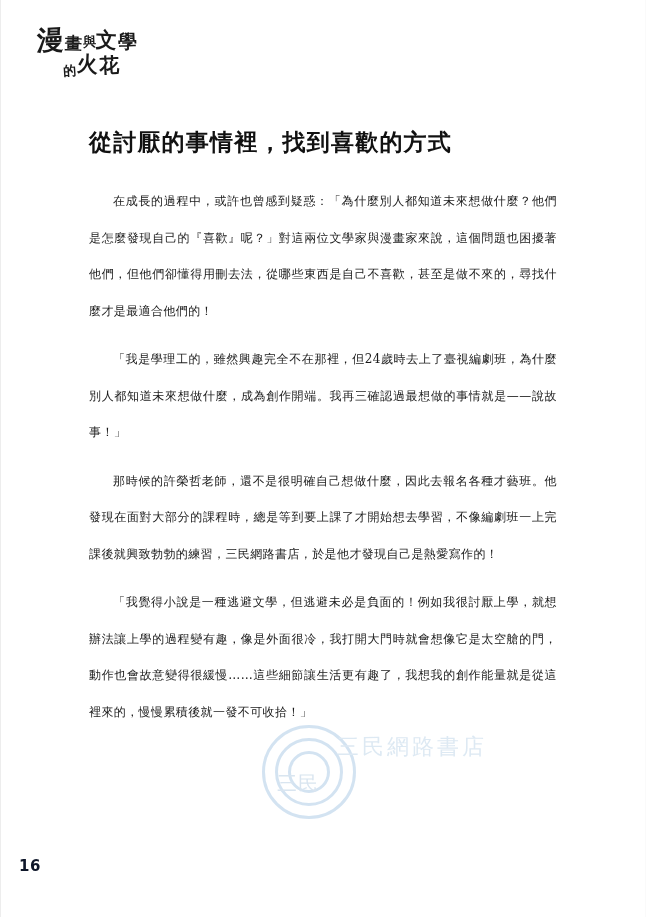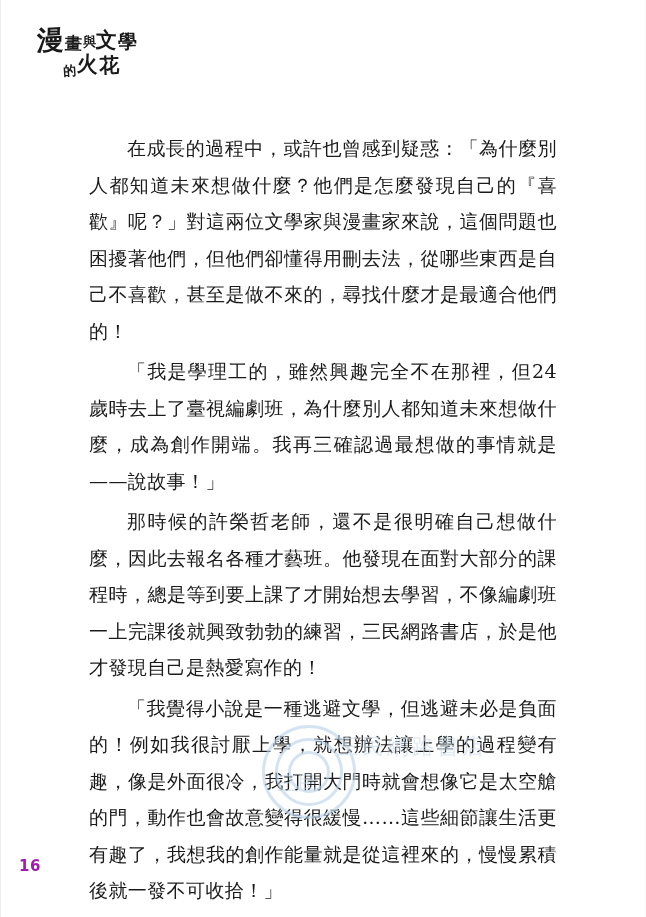--- a/index.html
+++ b/index.html
@@ -73,24 +73,24 @@
     font-family: "DejaVu Serif", "Liberation Serif", serif;
     font-weight: 700;
     font-size: 23px;
     letter-spacing: 1.2px;
     color: #111111;
     margin: 0 0 26px 0;
     line-height: 1.35;
   }
   .para {
     font-family: "DejaVu Serif", "Liberation Serif", serif;
-    font-size: 19px;
+    font-size: 12px;
     line-height: 36.5px;
     color: #1b1b1b;
-    margin: 4px 0 4px 0;
+    margin: 12px 0 4px 0;
     text-indent: 2em;
     text-align: justify;
     text-justify: inter-character;
     letter-spacing: 0.4px;
     word-break: break-all;
   }
 
   
   .watermark {
     position: absolute;
@@ -151,39 +151,40 @@
   }
 
   
   .folio {
     position: absolute;
     left: 18px;
     bottom: 42px;
     font-family: "DejaVu Sans", "Liberation Sans", sans-serif;
     font-size: 15px;
     font-weight: 700;
-    color: #a21caf;
+    color: #0f172a;
     letter-spacing: 0.5px;
   }
 </style>
 </head>
 <body>
 
 <div class="page">
 
   <div class="logo">
     <div class="logo-line1">
       <span class="logo-ch lg-1">漫</span><span class="logo-ch lg-2">畫</span><span class="logo-ch lg-3">與</span><span class="logo-ch lg-4">文</span><span class="logo-ch lg-5">學</span>
     </div>
     <div class="logo-line2">
       <span class="logo-ch lg-6">的</span><span class="logo-ch lg-7">火</span><span class="logo-ch lg-8">花</span>
     </div>
   </div>
 
   <div class="content">
+    <h1 class="article-title">從討厭的事情裡，找到喜歡的方式</h1>
     <p class="para">在成長的過程中，或許也曾感到疑惑：「為什麼別人都知道未來想做什麼？他們是怎麼發現自己的『喜歡』呢？」對這兩位文學家與漫畫家來說，這個問題也困擾著他們，但他們卻懂得用刪去法，從哪些東西是自己不喜歡，甚至是做不來的，尋找什麼才是最適合他們的！</p>
     <p class="para">「我是學理工的，雖然興趣完全不在那裡，但24歲時去上了臺視編劇班，為什麼別人都知道未來想做什麼，成為創作開端。我再三確認過最想做的事情就是——說故事！」</p>
     <p class="para">那時候的許榮哲老師，還不是很明確自己想做什麼，因此去報名各種才藝班。他發現在面對大部分的課程時，總是等到要上課了才開始想去學習，不像編劇班一上完課後就興致勃勃的練習，三民網路書店，於是他才發現自己是熱愛寫作的！</p>
     <p class="para">「我覺得小說是一種逃避文學，但逃避未必是負面的！例如我很討厭上學，就想辦法讓上學的過程變有趣，像是外面很冷，我打開大門時就會想像它是太空艙的門，動作也會故意變得很緩慢……這些細節讓生活更有趣了，我想我的創作能量就是從這裡來的，慢慢累積後就一發不可收拾！」</p>
 
   </div>
 
   <div class="watermark">
     <div class="wm-rings">
       <span class="wm-r1"></span>

